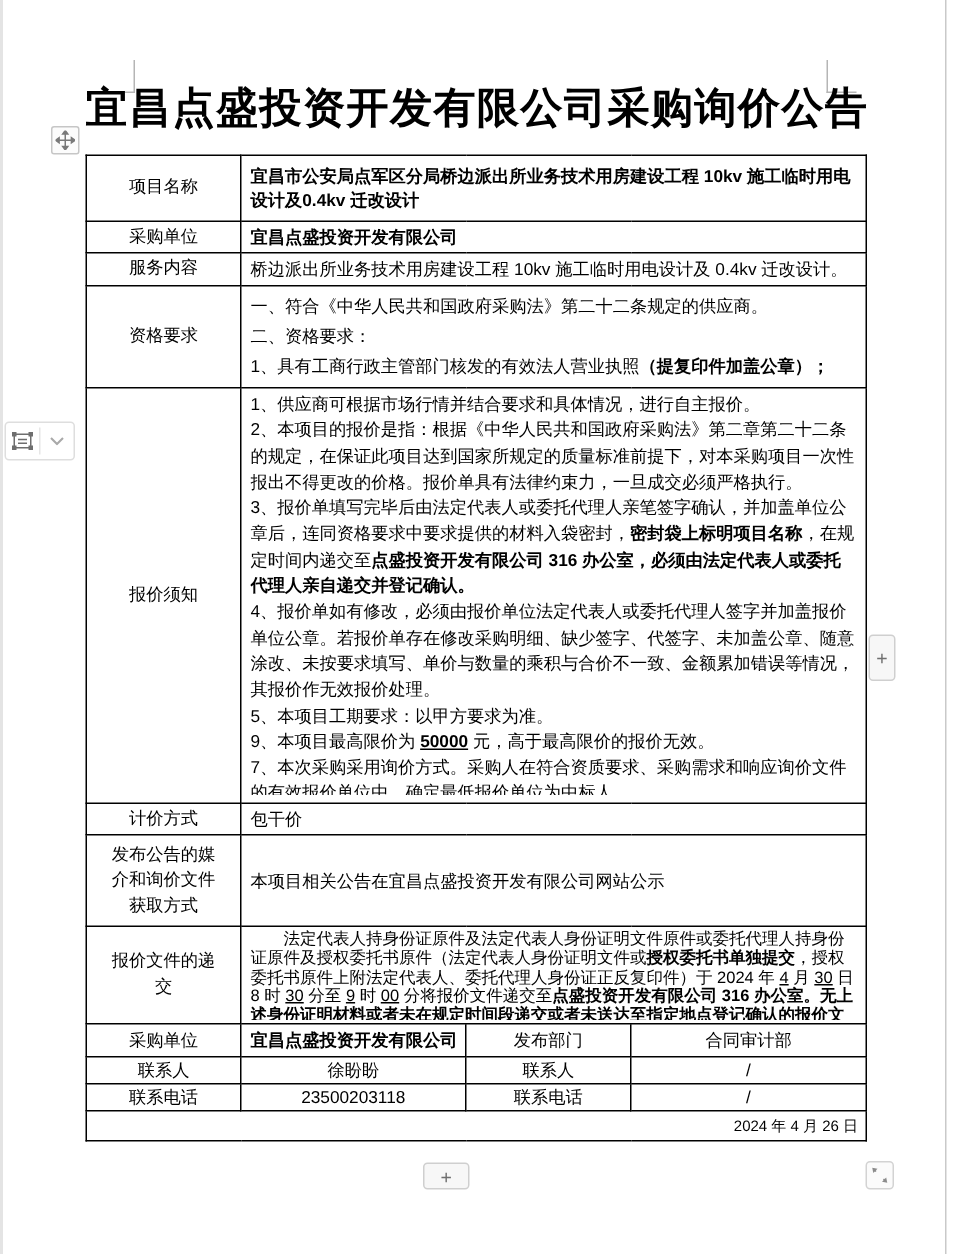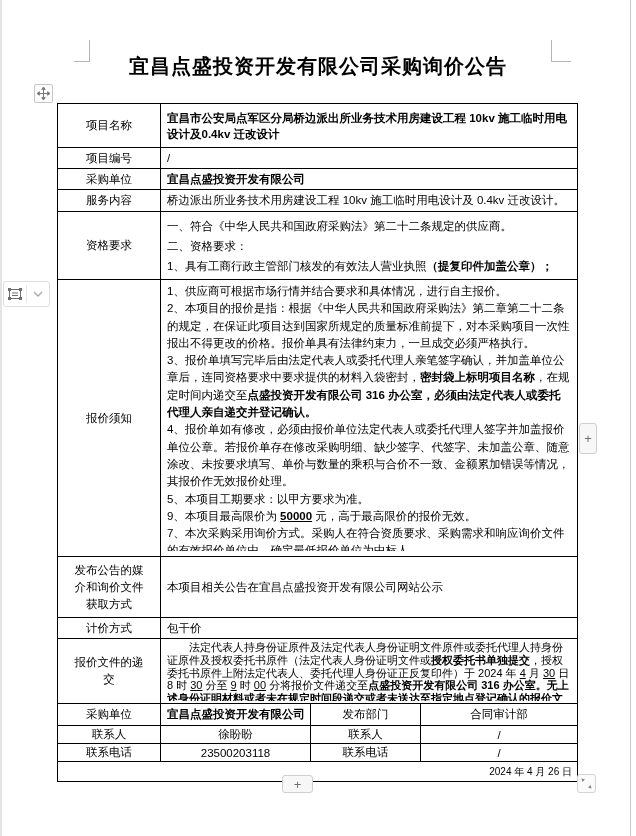--- a/index.html
+++ b/index.html
@@ -10,21 +10,21 @@
   }
   
   .page-edge-left{position:absolute;left:0;top:0;width:2px;height:836px;background:#e4e4e4;}
   .page-edge-right{position:absolute;left:630px;top:0;width:1px;height:836px;background:#c9c9c9;}
   .mark-tl{position:absolute;left:74px;top:40px;width:15px;height:21px;
            border-right:1px solid #b5b5b5;border-bottom:1px solid #b5b5b5;}
   .mark-tr{position:absolute;left:551px;top:40px;width:19px;height:21px;
            border-left:1px solid #b5b5b5;border-bottom:1px solid #b5b5b5;}
 
   .doc-title{position:absolute;top:53px;left:0;width:636px;text-align:center;
-             font-size:20px;font-weight:bold;letter-spacing:1px;}
+             font-size:28px;font-weight:bold;letter-spacing:1px;}
 
   .move-btn{position:absolute;left:34px;top:84px;width:19px;height:19px;
             border:1px solid #c6c6c6;border-radius:2px;background:#fcfcfc;
             display:flex;align-items:center;justify-content:center;box-sizing:border-box;}
 
   .sel-btn{position:absolute;left:3px;top:281px;width:47px;height:26px;
            border:1px solid #dedede;border-radius:3px;background:#ffffff;
            display:flex;align-items:center;box-sizing:border-box;}
   .sel-btn .seg{flex:1;display:flex;align-items:center;justify-content:center;height:100%;}
   .sel-btn .divider{width:1px;height:18px;background:#e6e6e6;}
@@ -117,26 +117,20 @@
       </colgroup>
 
     <tbody>
         <tr class="r-name" style="height:44px">
       <td class="lbl">项目名称</td>
       <td class="cnt" colspan="3">
             <div class="para"><span>宜昌市公安局点军区分局桥边派出所业务技术用房建设工程 10kv 施工临时用电设计及0.4kv 迁改设计</span></div>
           </td>
     </tr>
 
-    <tr style="height:21px">
-      <td class="lbl">项目编号</td>
-      <td class="cnt" colspan="3">
-            <div class="para"><span>/</span></div>
-          </td>
-    </tr>
 
     <tr style="height:21px">
       <td class="lbl">采购单位</td>
       <td class="cnt" colspan="3">
             <div class="para"><span class="b">宜昌点盛投资开发有限公司</span></div>
           </td>
     </tr>
 
     <tr style="height:22px">
       <td class="lbl">服务内容</td>
@@ -162,31 +156,31 @@
               <div class="para"><span>2、本项目的报价是指：根据《中华人民共和国政府采购法》第二章第二十二条的规定，在保证此项目达到国家所规定的质量标准前提下，对本采购项目一次性报出不得更改的价格。报价单具有法律约束力，一旦成交必须严格执行。</span></div>
               <div class="para"><span>3、报价单填写完毕后由法定代表人或委托代理人亲笔签字确认，并加盖单位公章后，连同资格要求中要求提供的材料入袋密封，</span><span class="b">密封袋上标明项目名称</span><span>，在规定时间内递交至</span><span class="b">点盛投资开发有限公司 316 办公室，必须由法定代表人或委托代理人亲自递交并登记确认。</span></div>
               <div class="para"><span>4、报价单如有修改，必须由报价单位法定代表人或委托代理人签字并加盖报价单位公章。若报价单存在修改采购明细、缺少签字、代签字、未加盖公章、随意涂改、未按要求填写、单价与数量的乘积与合价不一致、金额累加错误等情况，其报价作无效报价处理。</span></div>
               <div class="para"><span>5、本项目工期要求：以甲方要求为准。</span></div>
               <div class="para"><span>9、本项目最高限价为 </span><span class="b u">50000</span><span> 元，高于最高限价的报价无效。</span></div>
               <div class="para"><span>7、本次采购采用询价方式。采购人在符合资质要求、采购需求和响应询价文件的有效报价单位中，确定最低报价单位为中标人。</span></div>
             </div>
       </td>
     </tr>
 
+    <tr style="height:21px">
+      <td class="lbl">计价方式</td>
+      <td class="cnt" colspan="3">
+            <div class="para"><span>包干价</span></div>
+          </td>
+    </tr>
+
     <tr style="height:61px">
       <td class="lbl">发布公告的媒介和询价文件获取方式</td>
       <td class="cnt" colspan="3">
             <div class="para"><span>本项目相关公告在宜昌点盛投资开发有限公司网站公示</span></div>
-          </td>
-    </tr>
-
-    <tr style="height:21px">
-      <td class="lbl">计价方式</td>
-      <td class="cnt" colspan="3">
-            <div class="para"><span>包干价</span></div>
           </td>
     </tr>
 
     <tr class="r-submit" style="height:65px">
       <td class="lbl">报价文件的递交</td>
       <td class="cnt" colspan="3">
         <div class="cellbox">
               <div class="para"><span>法定代表人持身份证原件及法定代表人身份证明文件原件或委托代理人持身份证原件及授权委托书原件（法定代表人身份证明文件或</span><span class="b">授权委托书单独提交</span><span>，授权委托书原件上附法定代表人、委托代理人身份证正反复印件）于 2024 年 </span><span class="u">4</span><span> 月 </span><span class="u">30</span><span> 日 8 时 </span><span class="u">30</span><span> 分至 </span><span class="u">9</span><span> 时 </span><span class="u">00</span><span> 分将报价文件递交至</span><span class="b">点盛投资开发有限公司 316 办公室。无上述身份证明材料或者未在规定时间段递交或者未送达至指定地点登记确认的报价文件，不予受理。</span></div>
             </div>
       </td>

